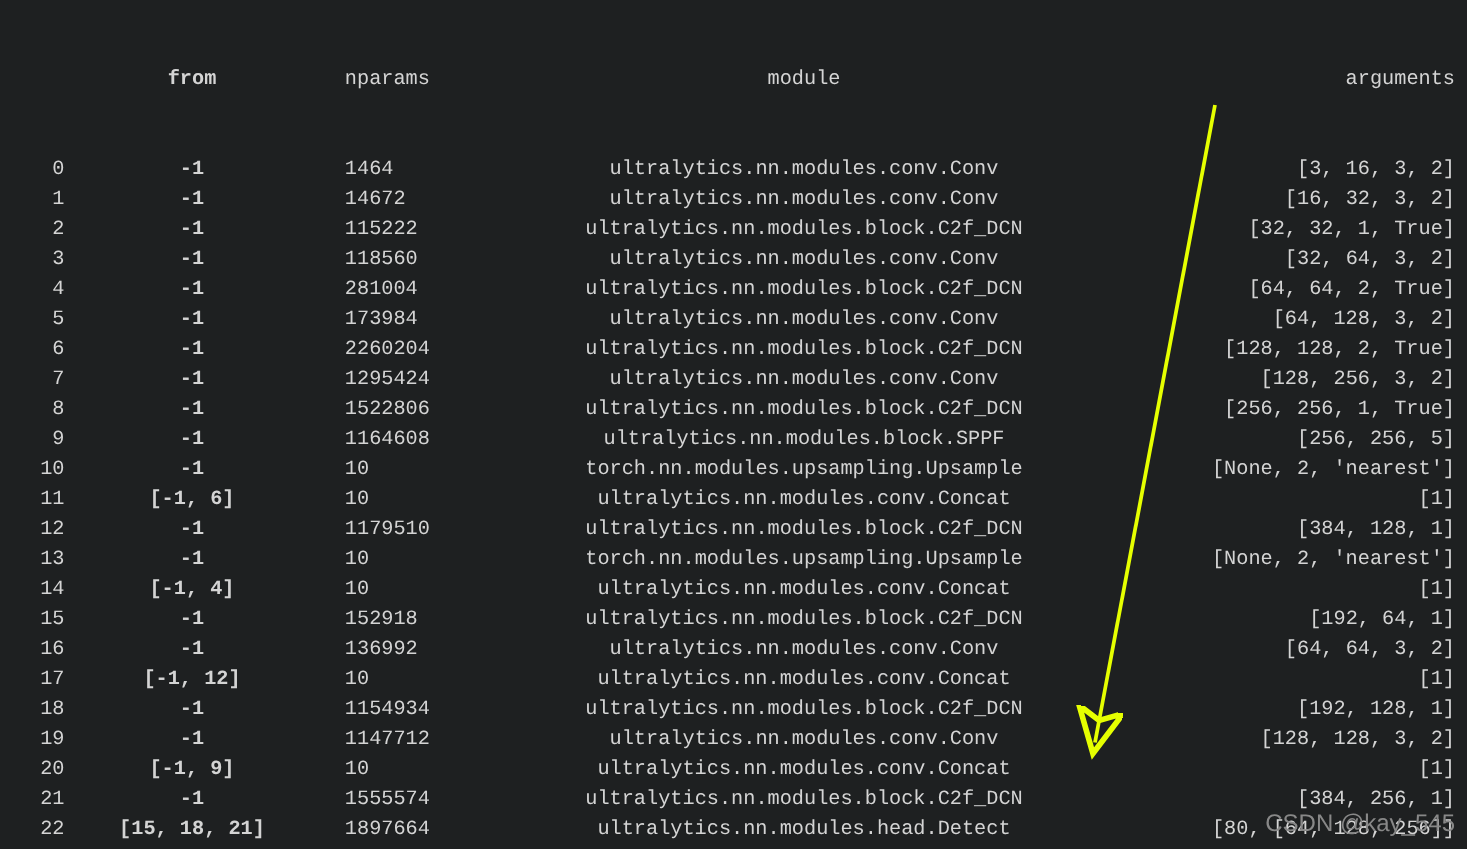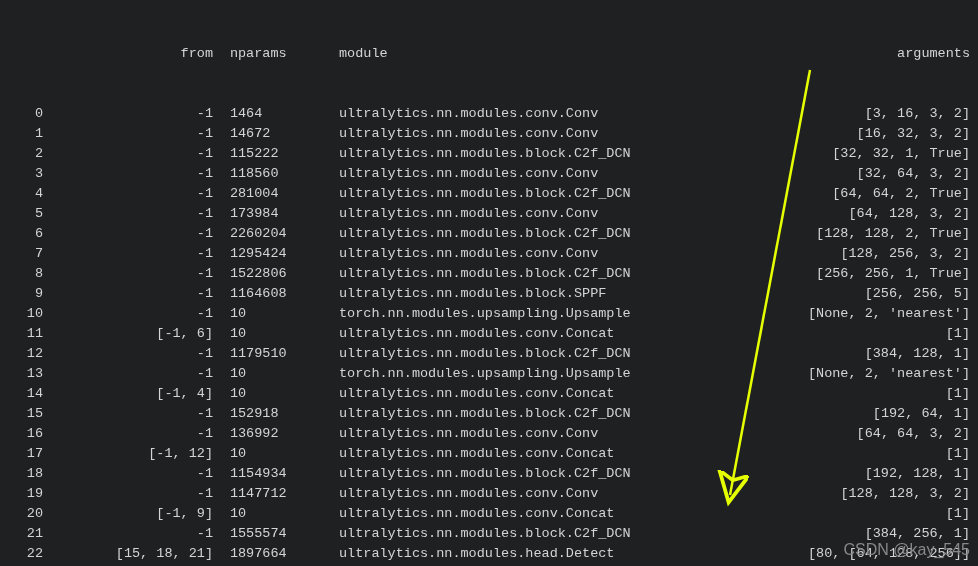--- a/index.html
+++ b/index.html
@@ -24,33 +24,34 @@
     }
     .row {
       display: flex;
     }
     .col-idx {
       width: 35px;
       text-align: right;
     }
     .col-from {
       width: 170px;
-      text-align: right;
+      text-align: center;
+      font-weight: bold;
     }
     .col-n {
       width: 25px;
       text-align: right;
     }
     .col-params {
       width: 85px;
       text-align: left;
     }
     .col-module {
       width: 410px;
-      text-align: left;
+      text-align: center;
       padding-left: 16px;
     }
     .col-args {
       flex: 1;
       text-align: right;
     }
     .header .col-idx {
       visibility: hidden;
     }
     .watermark {

